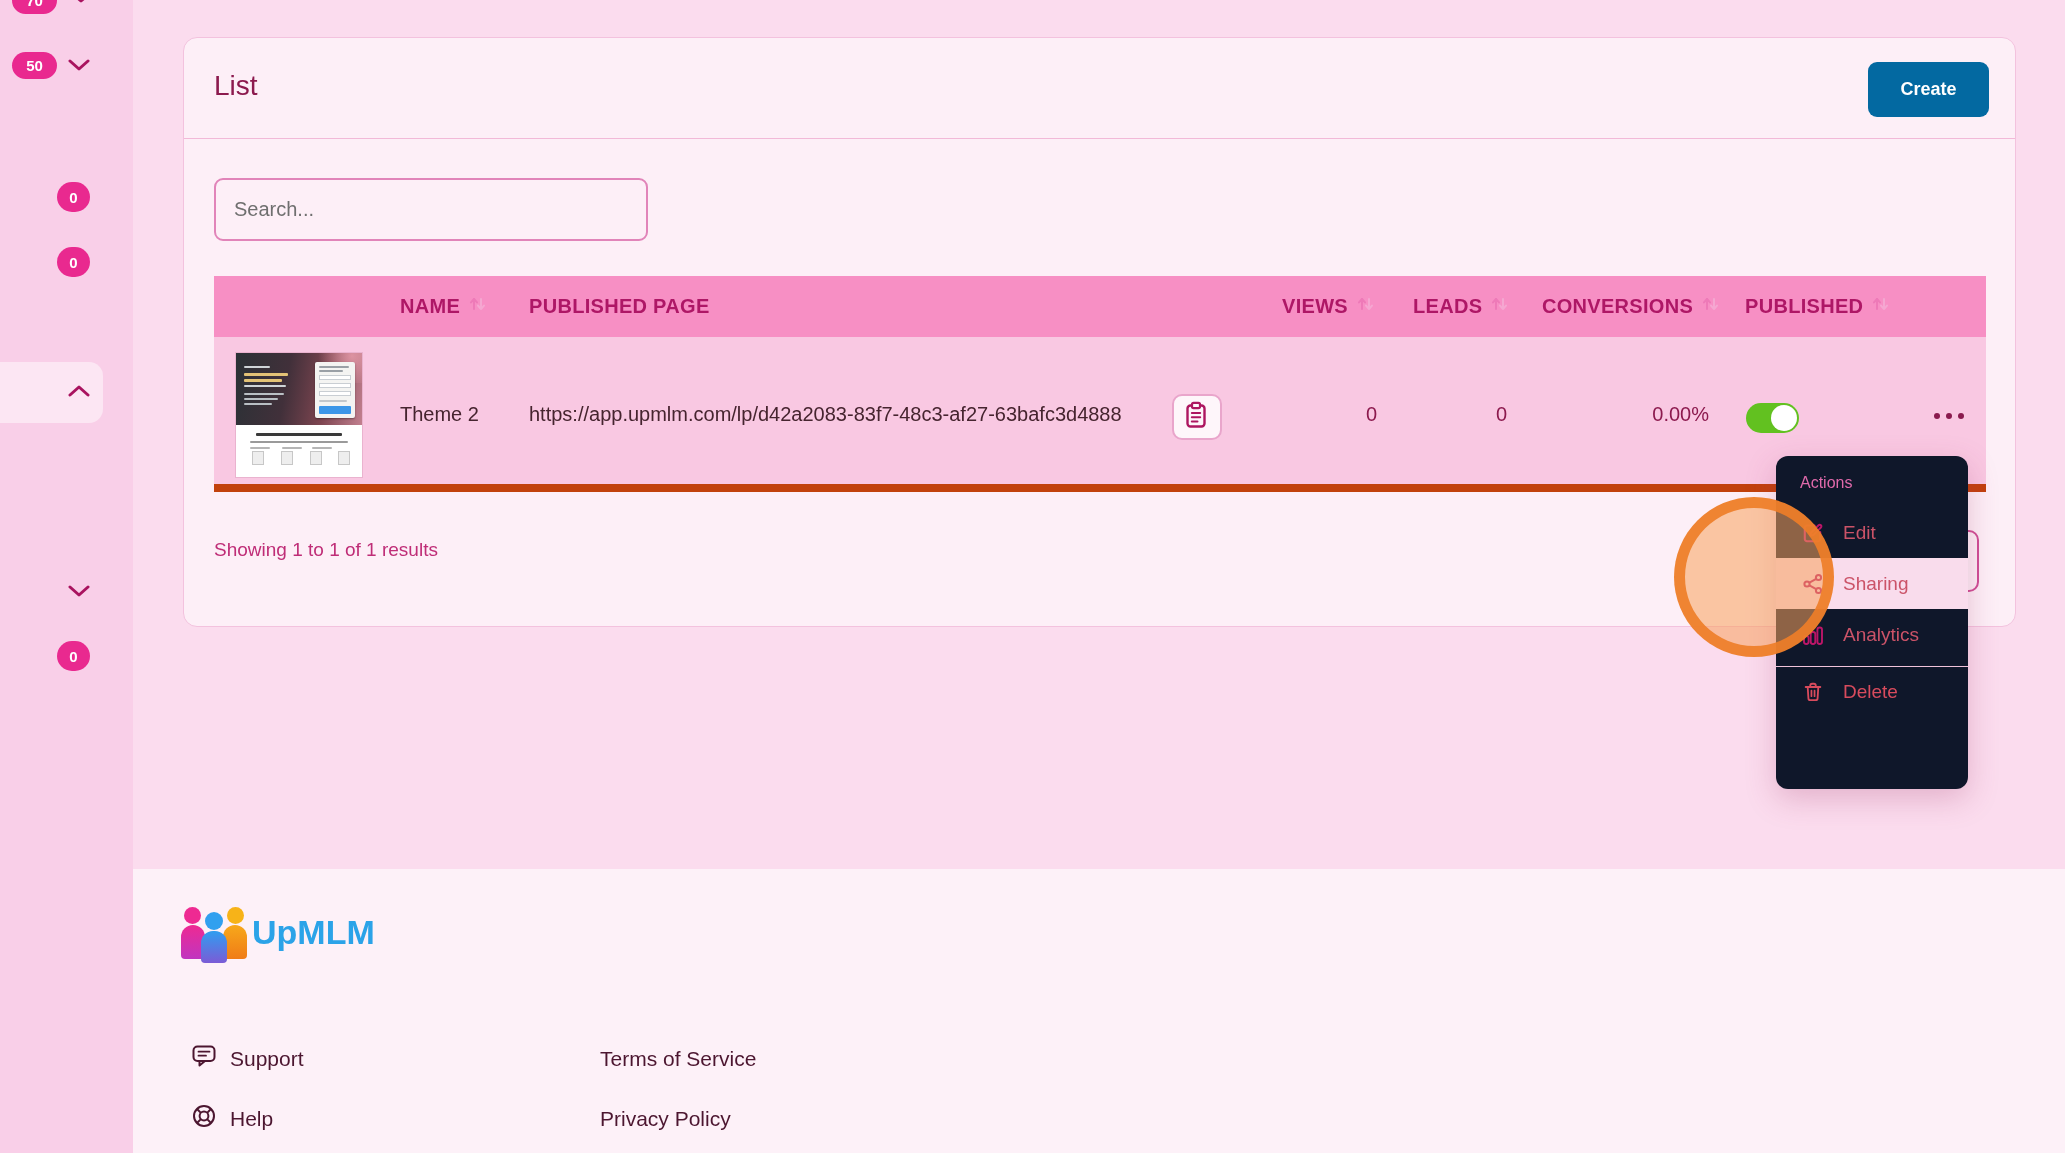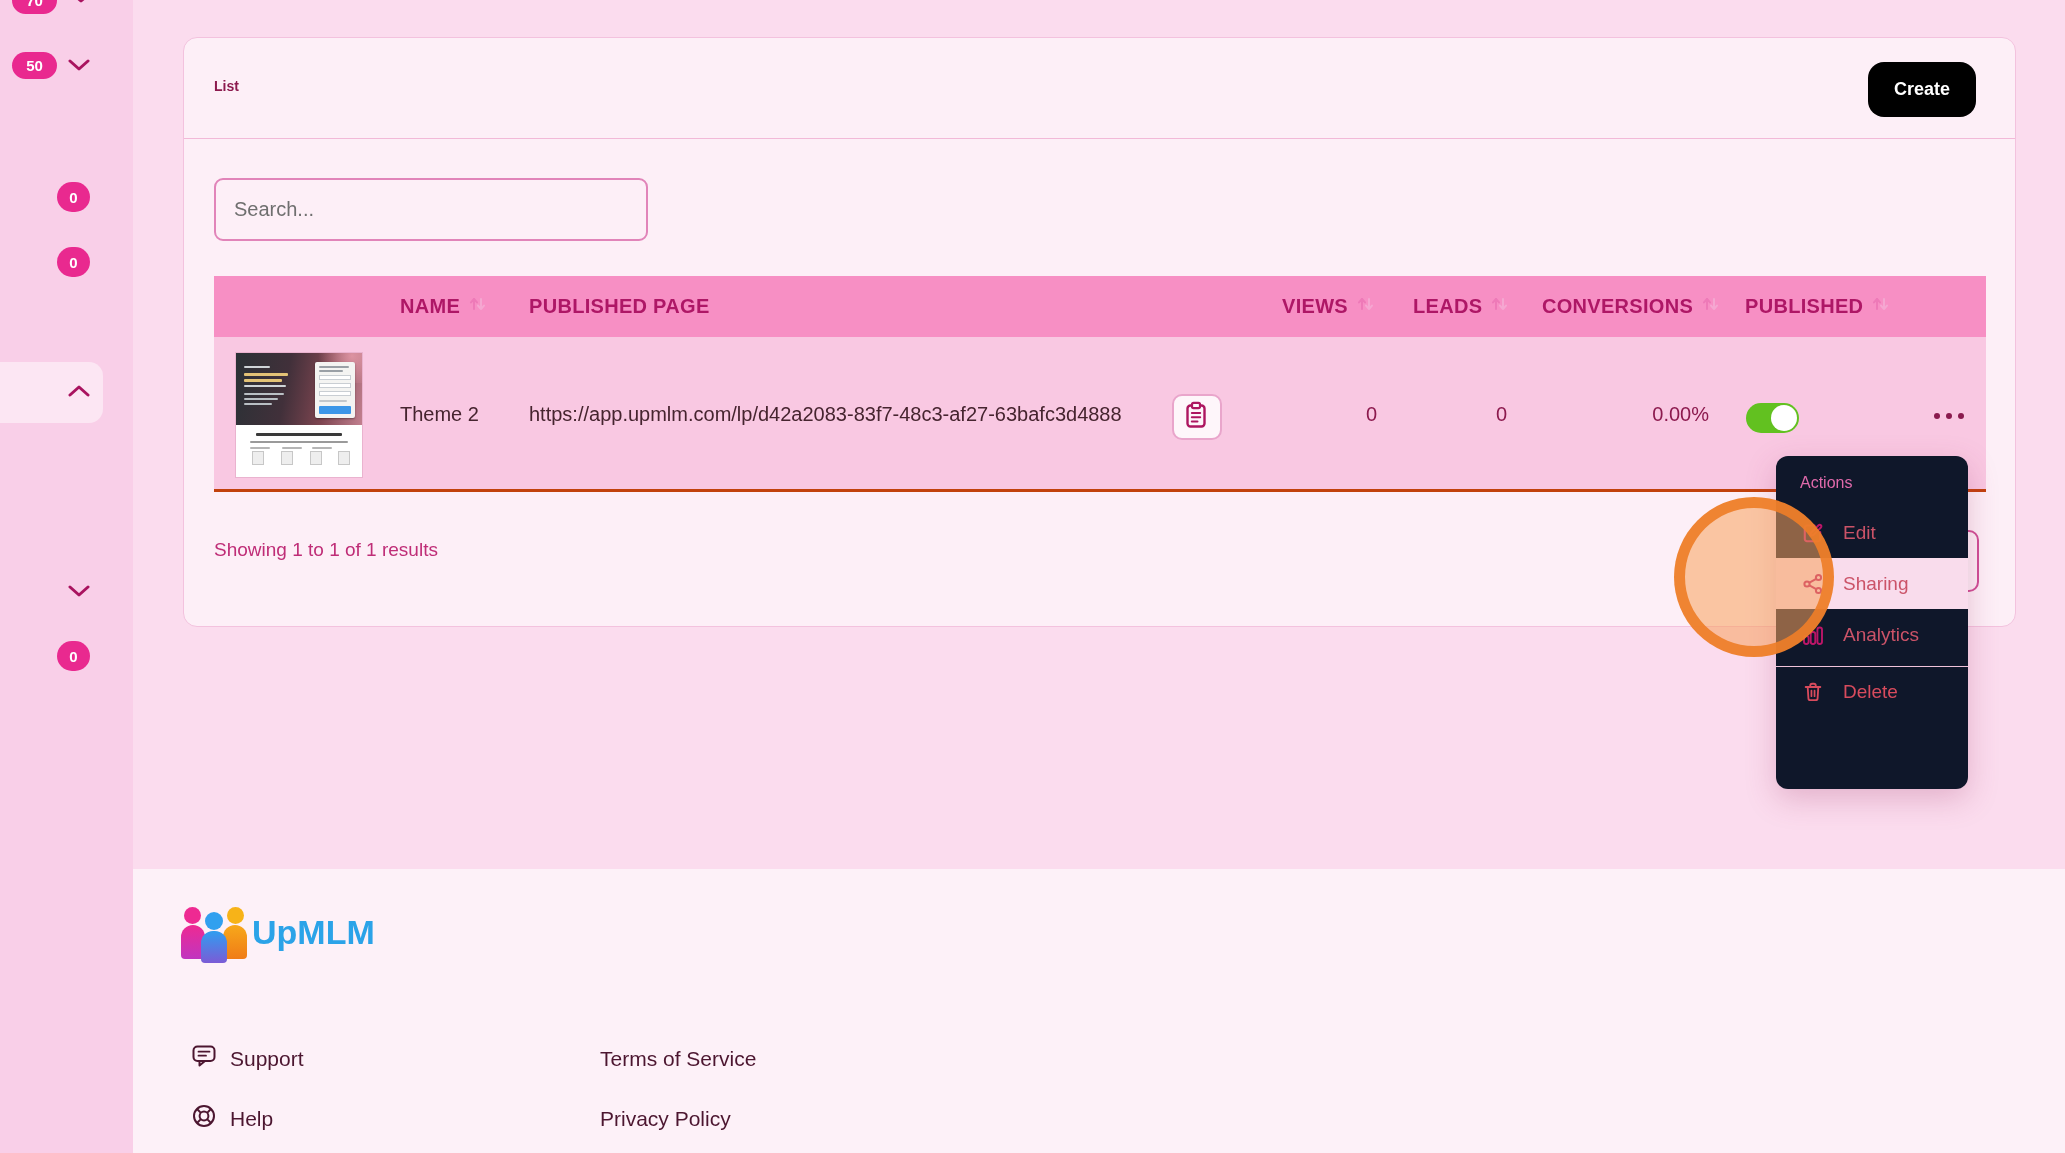--- a/index.html
+++ b/index.html
@@ -11,29 +11,29 @@
   #sidebar{left:0;top:0;width:133px;height:1153px;background:#f9cfe8;}
   .pill{background:#e9298f;color:#fff;font-weight:bold;font-size:15px;display:flex;align-items:center;justify-content:center;border-radius:15px;}
   .badge0{width:33px;height:30px;border-radius:16px;background:#e9298f;color:#fff;font-weight:bold;font-size:15px;display:flex;align-items:center;justify-content:center;}
   .chev svg{display:block;}
   .side-lightrow{left:0;top:362px;width:103px;height:61px;background:#fce6f3;border-radius:0 14px 14px 0;}
 
   
   #main{left:133px;top:0;width:1932px;height:869px;background:#fbdcee;}
   #card{left:50px;top:37px;width:1833px;height:590px;background:#fdeff7;border:1px solid #f3c2de;border-radius:14px;}
   #card-header{left:0;top:0;width:100%;height:101px;border-bottom:1px solid #f2b9d8;}
-  #list-title{left:30px;top:0;height:95px;display:flex;align-items:center;font-size:14px;font-weight:bold;color:#8c1a4e;}
-  #create-btn{left:1684px;top:24px;width:108px;height:55px;background:#000000;color:#fff;font-weight:bold;font-size:18px;border:none;border-radius:16px;cursor:pointer;}
+  #list-title{left:30px;top:0;height:95px;display:flex;align-items:center;font-size:28px;font-weight:normal;color:#8c1a4e;}
+  #create-btn{left:1684px;top:24px;width:121px;height:55px;background:#0369a1;color:#fff;font-weight:bold;font-size:18px;border:none;border-radius:9px;cursor:pointer;}
   #search{left:30px;top:140px;width:434px;height:63px;border:2px solid #e184b9;border-radius:9px;background:transparent;padding:0 18px;font-size:20px;color:#45242f;outline:none;}
   #search::placeholder{color:#6f6f6f;}
 
   
   #thead{left:30px;top:238px;width:1772px;height:61px;background:#f78fc4;}
   .th{position:absolute;top:0;height:61px;display:flex;align-items:center;gap:9px;font-size:20px;font-weight:bold;letter-spacing:.3px;color:#ae1766;cursor:pointer;}
-  #trow{left:30px;top:299px;width:1772px;height:155px;background:#f9c8e2;border-bottom:3px solid #c2410c;}
+  #trow{left:30px;top:299px;width:1772px;height:155px;background:#f9c8e2;border-bottom:8px solid #c2410c;}
   .cell{position:absolute;top:0;height:155px;display:flex;align-items:center;font-size:20px;color:#46242f;}
   .num{justify-content:flex-end;color:#8c1a4e;}
 
   
   #thumb{left:22px;top:16px;width:126px;height:124px;background:#fff;box-shadow:0 0 0 1px rgba(150,60,100,.15);overflow:hidden;}
   #thumb .hero{position:absolute;left:0;top:0;width:100%;height:72px;background:linear-gradient(100deg,#2b3136 0%,#41303a 40%,#7e4550 70%,#c2808f 100%);}
   #thumb .hero:before{content:"";position:absolute;right:0;top:0;width:50px;height:30px;background:radial-gradient(circle at 80% 10%,rgba(236,160,175,.8),rgba(236,160,175,0) 70%);}
   .tl{position:absolute;height:3px;border-radius:1px;}
   #thumb .form{position:absolute;right:7px;top:9px;width:40px;height:56px;background:#f4f4f2;border-radius:2px;box-shadow:0 1px 2px rgba(0,0,0,.35);}
   #thumb .f-line{position:absolute;left:4px;height:2px;background:#9aa0a6;border-radius:1px;}

